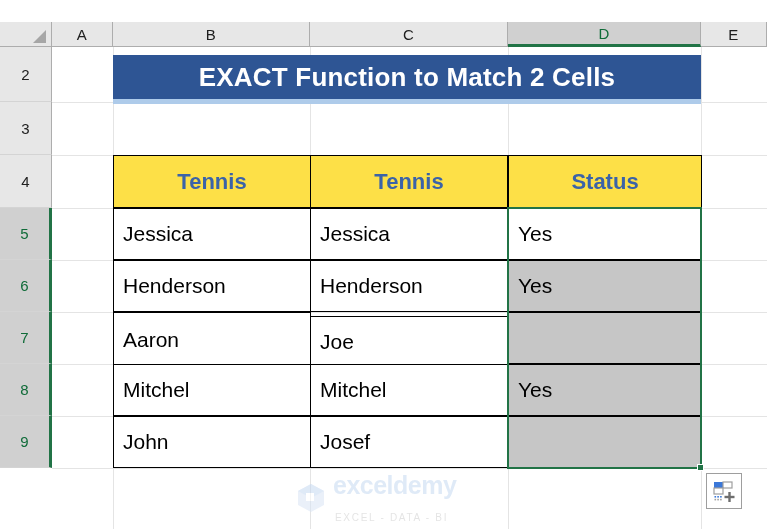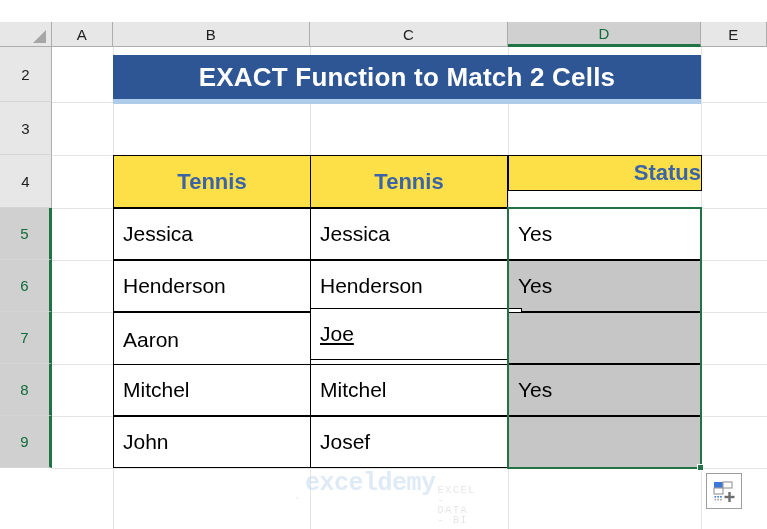--- a/index.html
+++ b/index.html
@@ -153,21 +153,21 @@
   
   .watermark {
     position: absolute;
     left: 296px; top: 477px;
     width: 180px; height: 42px;
     display: flex;
     align-items: center;
     gap: 7px;
     opacity: .55;
   }
-  .wm-text { display: flex; flex-direction: row; line-height: 1; font-family: Liberation Mono, monospace; }
+  .wm-text { display: flex; flex-direction: column; line-height: 1; }
   .wm-main {
     font-size: 25px;
     font-weight: bold;
     color: #C6D9F1;
     letter-spacing: -.5px;
   }
   .wm-sub {
     font-size: 10px;
     color: #CFCFCF;
     letter-spacing: 1.7px;
@@ -261,21 +261,21 @@
   </div>
   <div class="title-underline" style="left:113px; top:99px; width:588px; height:5px;"></div>
 
   <div id="table-layer">
       <div class="tbl-cell head" style="left: 113px; top: 155px; width: 198px; height: 53px;">
         <span>Tennis</span>
       </div>
       <div class="tbl-cell head" style="left: 310px; top: 155px; width: 198px; height: 53px;">
         <span>Tennis</span>
       </div>
-      <div class="tbl-cell head" style="left: 508px; top: 155px; width: 194px; height: 36px; justify-content: flex-end;">
+      <div class="tbl-cell head" style="left: 508px; top: 155px; width: 194px; height: 53px;">
         <span>Status</span>
       </div>
       <div class="tbl-cell" style="left: 113px; top: 208px; width: 198px; height: 52px;">
         <span>Jessica</span>
       </div>
       <div class="tbl-cell" style="left: 310px; top: 208px; width: 198px; height: 52px;">
         <span>Jessica</span>
       </div>
       <div class="tbl-cell" style="left: 508px; top: 208px; width: 194px; height: 52px;">
         <span>Yes</span>
@@ -285,21 +285,21 @@
       </div>
       <div class="tbl-cell" style="left: 310px; top: 260px; width: 198px; height: 52px;">
         <span>Henderson</span>
       </div>
       <div class="tbl-cell selfill" style="left: 508px; top: 260px; width: 194px; height: 52px;">
         <span>Yes</span>
       </div>
       <div class="tbl-cell" style="left: 113px; top: 312px; width: 198px; height: 56px;">
         <span>Aaron</span>
       </div>
-      <div class="tbl-cell" style="left: 310px; top: 308px; width: 212px; height: 52px; text-decoration: underline;">
+      <div class="tbl-cell" style="left: 310px; top: 316px; width: 212px; height: 52px;">
         <span>Joe</span>
       </div>
       <div class="tbl-cell selfill" style="left: 508px; top: 312px; width: 194px; height: 52px;">
         <span></span>
       </div>
       <div class="tbl-cell" style="left: 113px; top: 364px; width: 198px; height: 52px;">
         <span>Mitchel</span>
       </div>
       <div class="tbl-cell" style="left: 310px; top: 364px; width: 198px; height: 52px;">
         <span>Mitchel</span>

